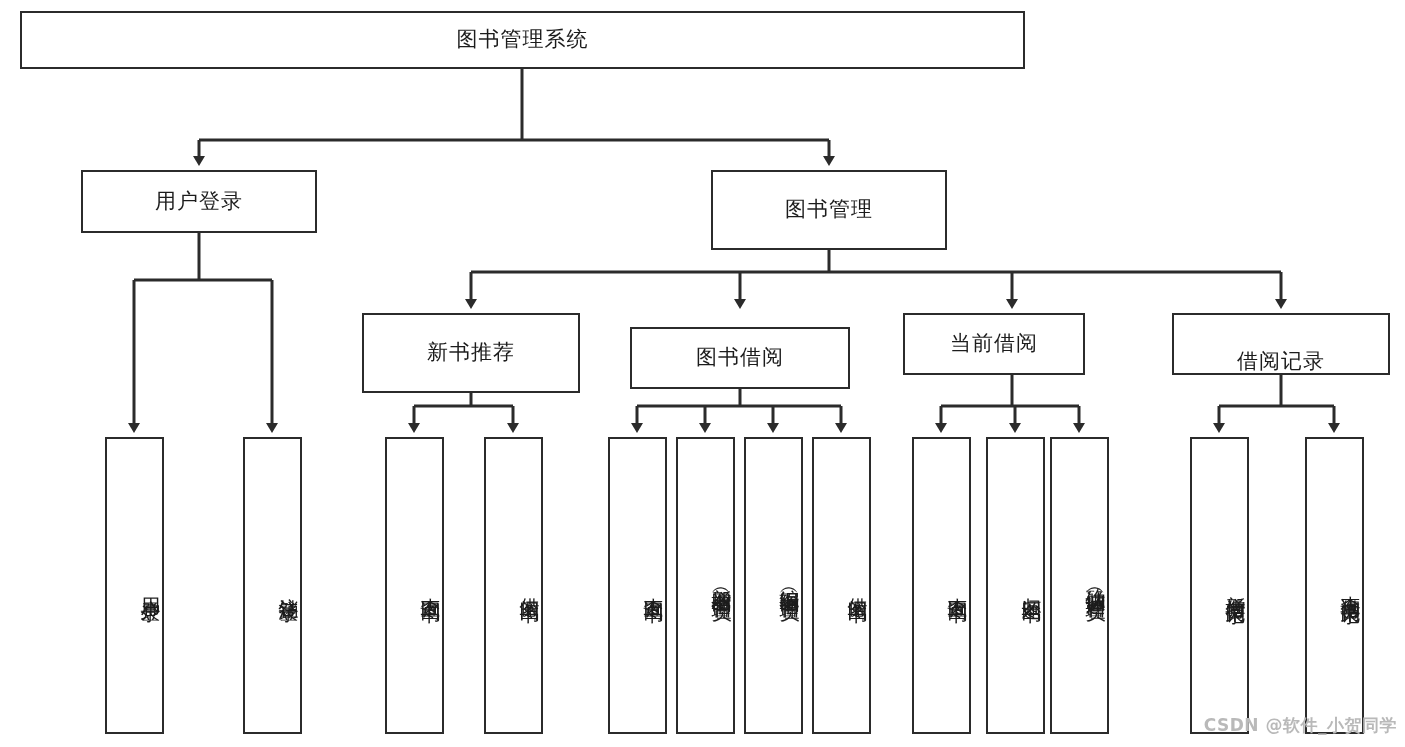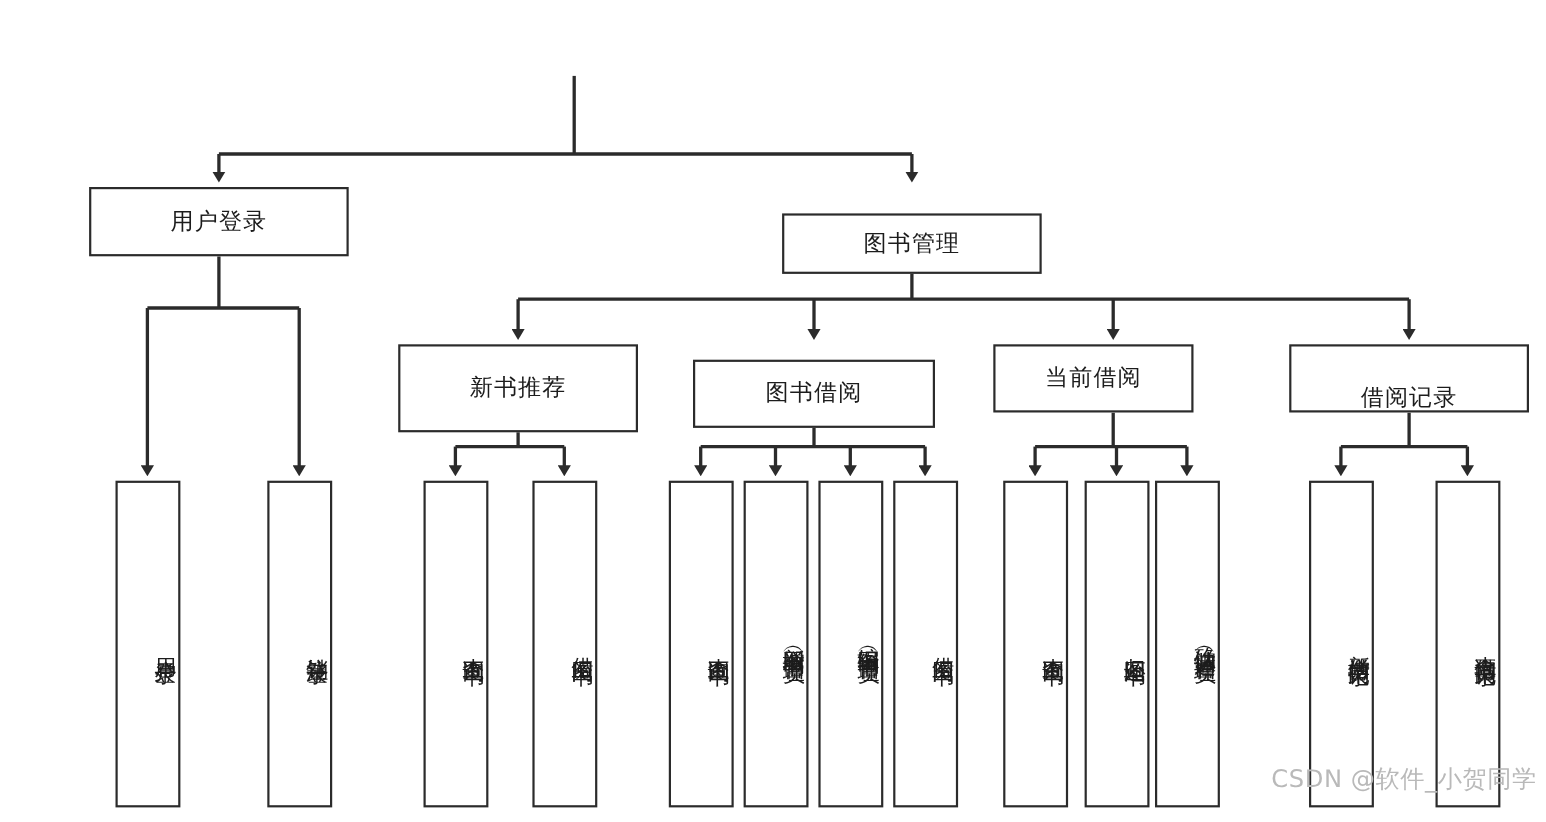--- a/index.html
+++ b/index.html
@@ -49,25 +49,26 @@
     position: absolute;
     left: 0;
     top: 0;
     width: 1405px;
     height: 747px;
     pointer-events: none;
   }
   .watermark {
     position: absolute;
     right: 8px;
-    bottom: 24px;
-    font-size: 22px;
+    bottom: 10px;
+    font-size: 17px;
     color: #b9b9b9;
     letter-spacing: 0.5px;
     white-space: nowrap;
+    font-weight: bold;
   }
 </style>
 </head>
 <body>
 
 <div id="canvas">
 
   <svg class="edges" viewBox="0 0 1405 747" xmlns="http://www.w3.org/2000/svg">
     <defs>
       <marker id="arrow" markerWidth="10" markerHeight="12" refX="1" refY="6" orient="auto" markerUnits="userSpaceOnUse">
@@ -111,25 +112,28 @@
       <path d="M1015,406 L1015,424" marker-end="url(#arrow)"></path>
       <path d="M1079,406 L1079,424" marker-end="url(#arrow)"></path>
 
       <path d="M1281,375 L1281,406"></path>
       <path d="M1219,406 L1334,406"></path>
       <path d="M1219,406 L1219,424" marker-end="url(#arrow)"></path>
       <path d="M1334,406 L1334,424" marker-end="url(#arrow)"></path>
     </g>
   </svg>
 
+  <div class="node horiz" style="left:20px;top:11px;width:1005px;height:58px;">
+    <span>图书管理系统</span>
+  </div>
 
   <div class="node horiz" style="left:81px;top:170px;width:236px;height:63px;">
     <span>用户登录</span>
   </div>
-  <div class="node horiz" style="left:711px;top:170px;width:236px;height:55px;margin-top:24px;">
+  <div class="node horiz" style="left:711px;top:170px;width:236px;height:80px;">
     <span>图书管理</span>
   </div>
 
   <div class="node horiz" style="left:362px;top:313px;width:218px;height:80px;">
     <span>新书推荐</span>
   </div>
   <div class="node horiz" style="left:630px;top:313px;width:220px;height:62px;margin-top:14px;">
     <span>图书借阅</span>
   </div>
   <div class="node horiz" style="left:903px;top:313px;width:182px;height:62px;">

